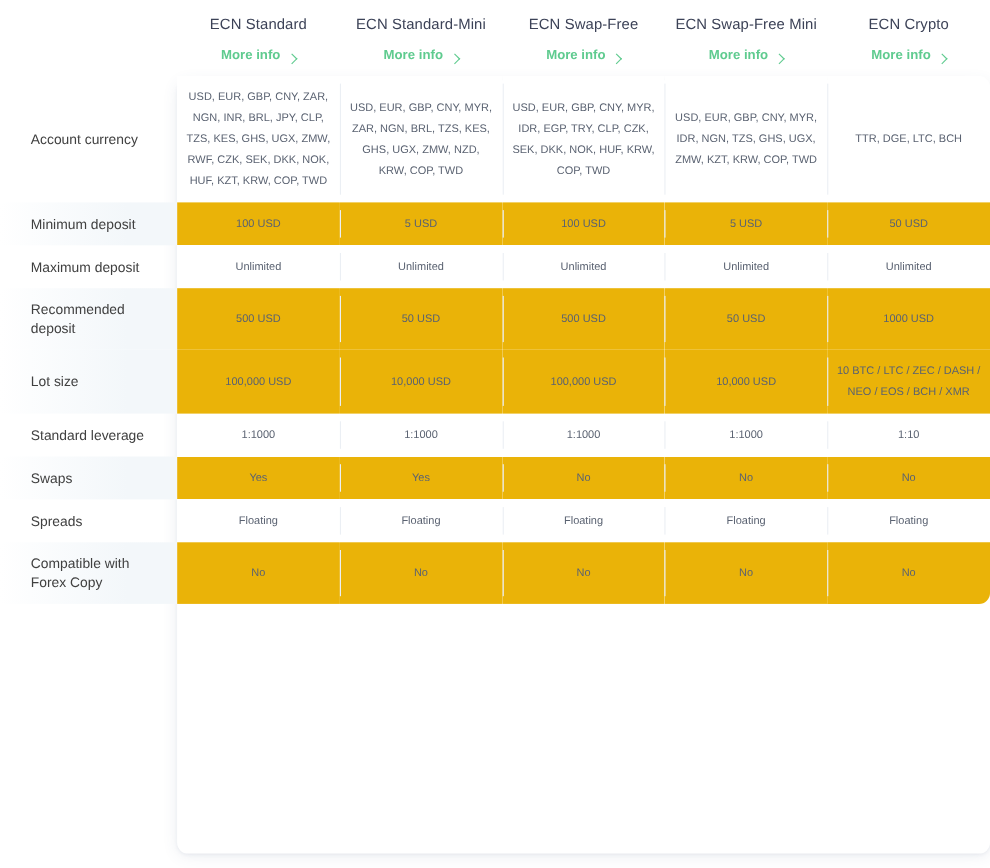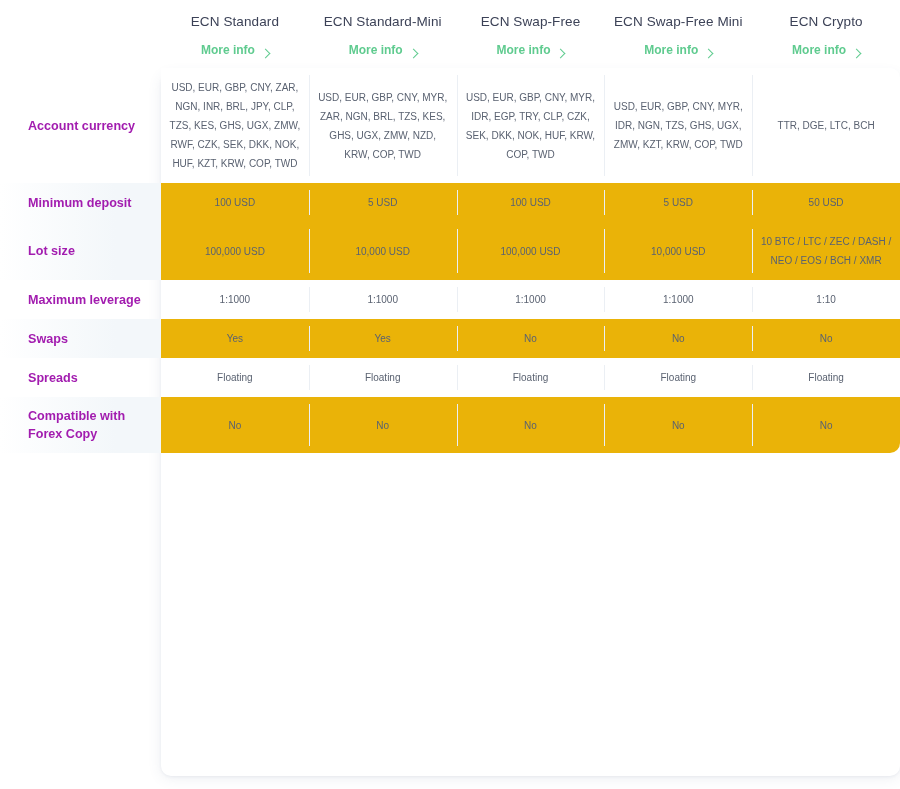--- a/index.html
+++ b/index.html
@@ -68,27 +68,26 @@
     position: relative;
     top: 0px;
   }
   .hdr-spacer { padding: 0; border: none; background: transparent; }
 
   
   .row-label {
     padding: 10px 10px 10px 28px;
     font-size: 12.6px;
     line-height: 18px;
-    color: #a21caf;
+    color: #404040;
     vertical-align: middle;
     text-align: left;
     position: relative;
     background: transparent;
     border: none;
-    font-weight: bold;
   }
   .row-label .lbl-txt { position: relative; z-index: 2; }
 
   
   tr.striped .row-label::before {
     content: "";
     position: absolute;
     left: 0; top: 0; right: 0; bottom: 0;
     background: linear-gradient(to right, rgba(244,248,251,0) 0%, rgba(244,248,251,0.45) 28%, rgba(243,247,250,1) 72%, rgba(243,247,250,1) 100%);
     z-index: 1;
@@ -192,30 +191,46 @@
             <td class="data-cell sep">TTR, DGE, LTC, BCH</td>
           </tr>
           <tr class="striped">
             <td class="row-label"><span class="lbl-txt">Minimum deposit</span></td>
             <td class="data-cell">100 USD</td>
             <td class="data-cell sep">5 USD</td>
             <td class="data-cell sep">100 USD</td>
             <td class="data-cell sep">5 USD</td>
             <td class="data-cell sep">50 USD</td>
           </tr>
+          <tr>
+            <td class="row-label"><span class="lbl-txt">Maximum deposit</span></td>
+            <td class="data-cell">Unlimited</td>
+            <td class="data-cell sep">Unlimited</td>
+            <td class="data-cell sep">Unlimited</td>
+            <td class="data-cell sep">Unlimited</td>
+            <td class="data-cell sep">Unlimited</td>
+          </tr>
+          <tr class="striped">
+            <td class="row-label"><span class="lbl-txt">Recommended deposit</span></td>
+            <td class="data-cell">500 USD</td>
+            <td class="data-cell sep">50 USD</td>
+            <td class="data-cell sep">500 USD</td>
+            <td class="data-cell sep">50 USD</td>
+            <td class="data-cell sep">1000 USD</td>
+          </tr>
           <tr class="striped">
             <td class="row-label"><span class="lbl-txt">Lot size</span></td>
             <td class="data-cell">100,000 USD</td>
             <td class="data-cell sep">10,000 USD</td>
             <td class="data-cell sep">100,000 USD</td>
             <td class="data-cell sep">10,000 USD</td>
             <td class="data-cell sep">10 BTC / LTC / ZEC / DASH / NEO / EOS / BCH / XMR</td>
           </tr>
           <tr>
-            <td class="row-label"><span class="lbl-txt">Maximum leverage</span></td>
+            <td class="row-label"><span class="lbl-txt">Standard leverage</span></td>
             <td class="data-cell">1:1000</td>
             <td class="data-cell sep">1:1000</td>
             <td class="data-cell sep">1:1000</td>
             <td class="data-cell sep">1:1000</td>
             <td class="data-cell sep">1:10</td>
           </tr>
           <tr class="striped">
             <td class="row-label"><span class="lbl-txt">Swaps</span></td>
             <td class="data-cell">Yes</td>
             <td class="data-cell sep">Yes</td>

